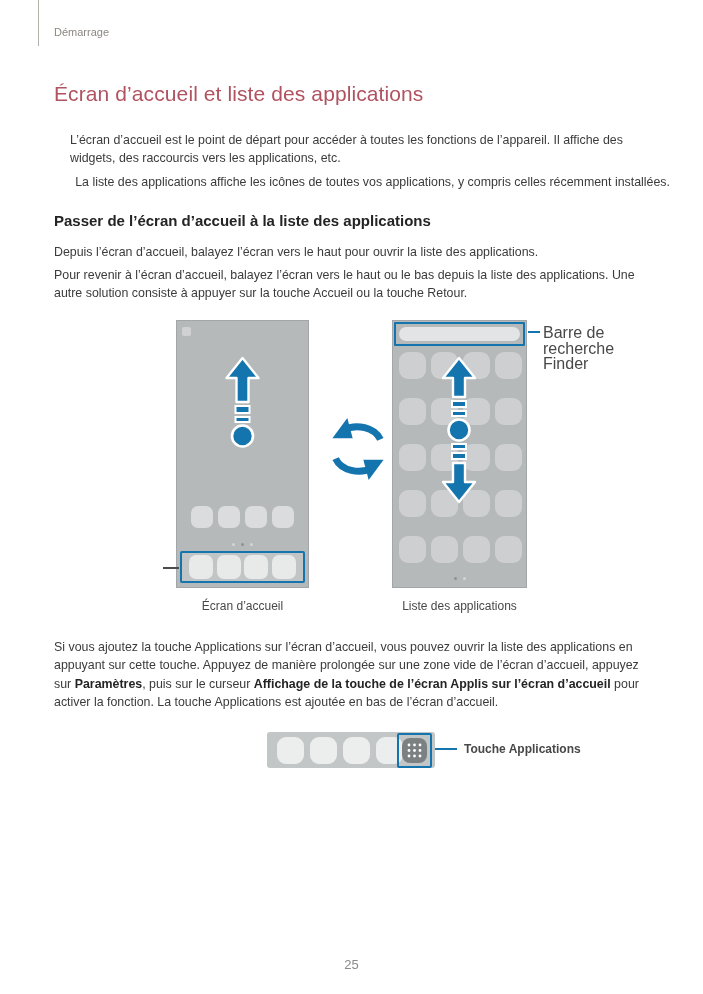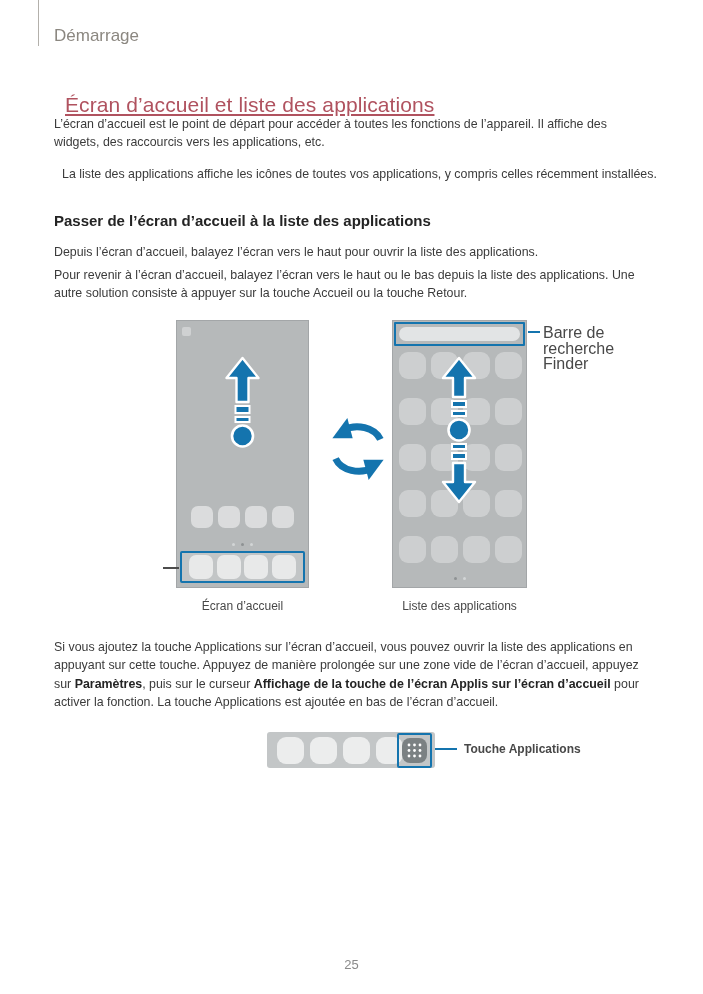--- a/index.html
+++ b/index.html
@@ -3,21 +3,21 @@
 <meta charset="utf-8">
 <style>
   html,body{margin:0;padding:0;background:#ffffff;}
   #page{
     position:relative;width:703px;height:994px;background:#ffffff;overflow:hidden;
     font-family:"Liberation Sans",sans-serif;color:#3b3b3b;
   }
   .abs{position:absolute;}
   
   #header-rule{left:38px;top:0;width:1px;height:46px;background:#b3b0ab;}
-  #header-label{left:54px;top:26px;font-size:17px;color:#8b8780;}
+  #header-label{left:54px;top:26px;font-size:11px;color:#8b8780;}
   
   #doc-title{left:53px;top:81px;font-size:21px;font-weight:500;color:#b0525f;letter-spacing:.1px;}
   .body-p{left:54px;width:600px;font-size:12.4px;line-height:18.4px;color:#3b3b3b;}
   #p1{top:115px;} #p2{top:157px;}
   #section-heading{left:54px;top:212px;font-size:15px;font-weight:bold;color:#242424;}
   #p3{top:243px;} #p4{top:266px;}
   #p5{top:638px;}
   .body-p b{color:#242424;}
   
   .phone{background:#b6b9ba;border:1px solid #a3a6a8;box-sizing:border-box;}
@@ -66,23 +66,23 @@
   #page-number{left:0;top:957px;width:703px;text-align:center;font-size:13px;color:#8a8a8a;}
 </style>
 </head>
 <body>
 
 <div id="page">
 
   <div class="abs" id="header-rule"></div>
   <div class="abs" id="header-label">Démarrage</div>
 
-  <h1 class="abs" id="doc-title" style="margin:12px;text-decoration:underline;">Écran d’accueil et liste des applications</h1>
-  <p class="abs body-p" id="p1" style="margin:0;">L’écran d’accueil est le point de départ pour accéder à toutes les fonctions de l’appareil. Il affiche des widgets, des raccourcis vers les applications, etc.</p>
-  <p class="abs body-p" id="p2" style="margin:8px;">La liste des applications affiche les icônes de toutes vos applications, y compris celles récemment installées.</p>
+  <h1 class="abs" id="doc-title" style="margin:1px;">Écran d’accueil et liste des applications</h1>
+  <p class="abs body-p" id="p1" style="margin:16px;">L’écran d’accueil est le point de départ pour accéder à toutes les fonctions de l’appareil. Il affiche des widgets, des raccourcis vers les applications, etc.</p>
+  <p class="abs body-p" id="p2" style="margin:16px;text-align:right;">La liste des applications affiche les icônes de toutes vos applications, y compris celles récemment installées.</p>
 
   <h2 class="abs" id="section-heading" style="margin:0;">Passer de l’écran d’accueil à la liste des applications</h2>
   <p class="abs body-p" id="p3" style="margin:0;">Depuis l’écran d’accueil, balayez l’écran vers le haut pour ouvrir la liste des applications.</p>
   <p class="abs body-p" id="p4" style="margin:0;">Pour revenir à l’écran d’accueil, balayez l’écran vers le haut ou le bas depuis la liste des applications. Une autre solution consiste à appuyer sur la touche Accueil ou la touche Retour.</p>
 
   <div class="abs phone" id="home-phone">
     <div class="status-chip"></div>
     <div id="home-widget-row">
         <div class="app-icon"></div>
         <div class="app-icon"></div>

